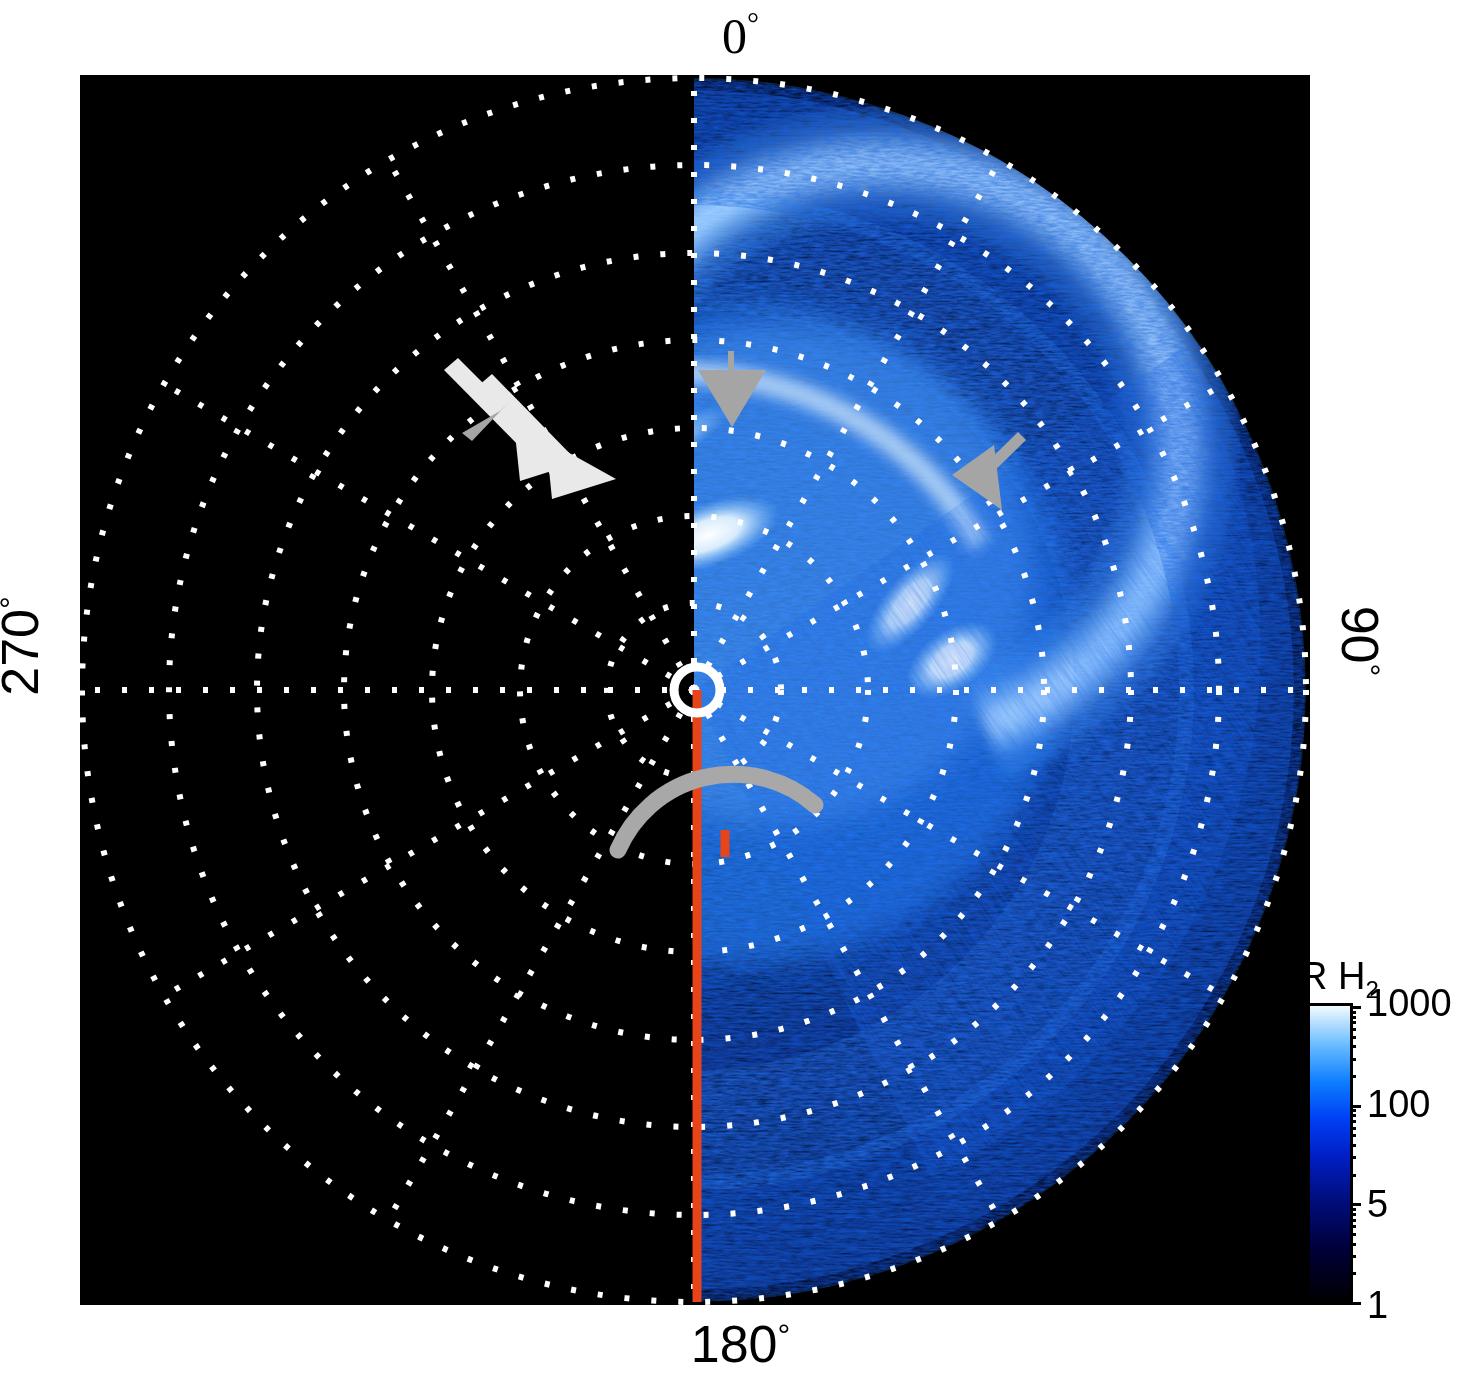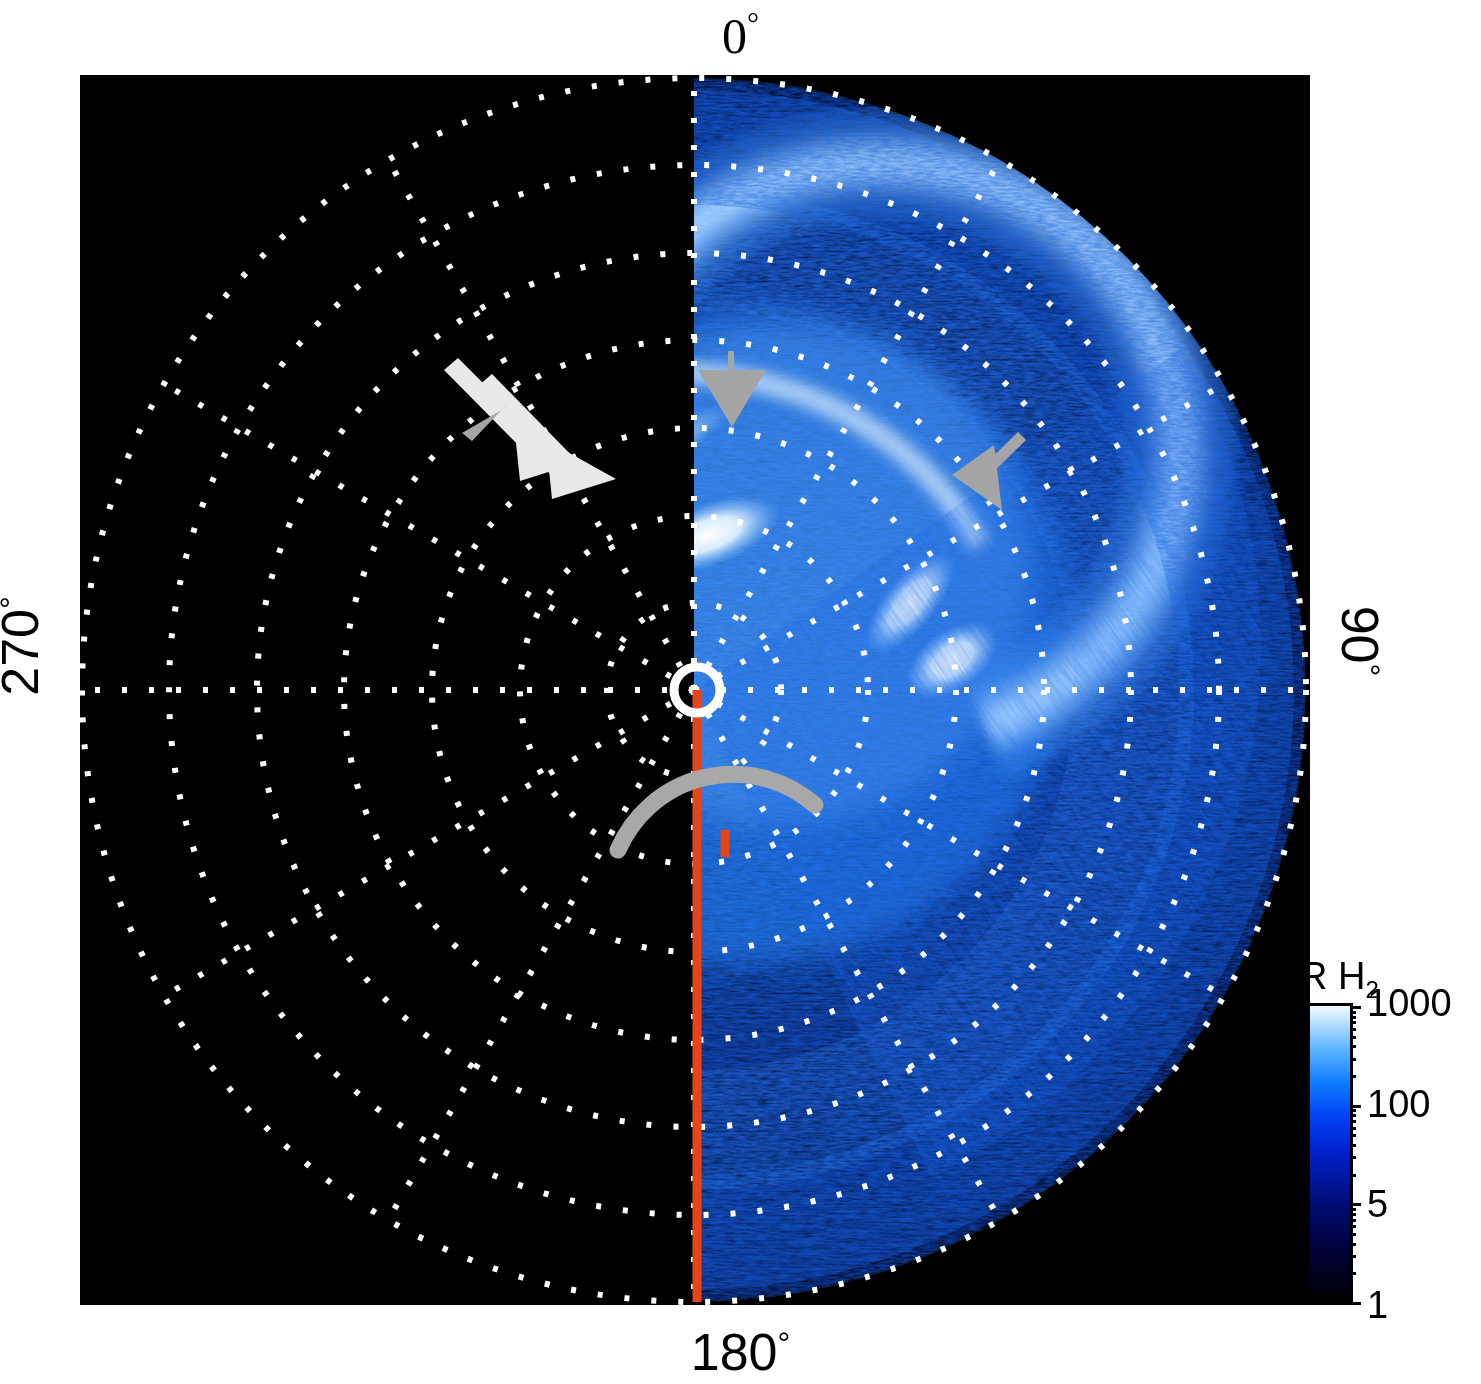--- a/index.html
+++ b/index.html
@@ -11,21 +11,21 @@
   
   #plot-area{position:absolute;left:80px;top:75px;width:1230px;height:1230px;
              background:#000;overflow:hidden;}
   #plot-svg{position:absolute;left:0;top:0;width:1230px;height:1230px;}
 
   
   .axlabel{position:absolute;color:#000;line-height:1;white-space:nowrap;}
   #label-0{left:0;top:8px;width:1481px;text-align:center;font-size:50px;
            font-family:"Liberation Serif", serif;}
   #label-0 .deg{font-size:30px;vertical-align:20px;}
-  #label-180{left:0;top:1318px;width:1481px;text-align:center;font-size:52px;margin-top:8px;}
+  #label-180{left:0;top:1318px;width:1481px;text-align:center;font-size:52px;}
   #label-180 .deg{font-size:32px;vertical-align:16px;}
   #label-270{left:-60px;top:620px;width:160px;text-align:center;font-size:52px;
              transform:rotate(-90deg);transform-origin:50% 50%;}
   #label-270 .deg{font-size:32px;vertical-align:16px;}
   #label-90{left:1280px;top:615px;width:160px;text-align:center;font-size:52px;
             transform:rotate(90deg);transform-origin:50% 50%;}
   #label-90 .deg{font-size:32px;vertical-align:16px;}
 
   
   #cbar-wrap{position:absolute;left:1281px;top:955px;width:166px;height:380px;}

